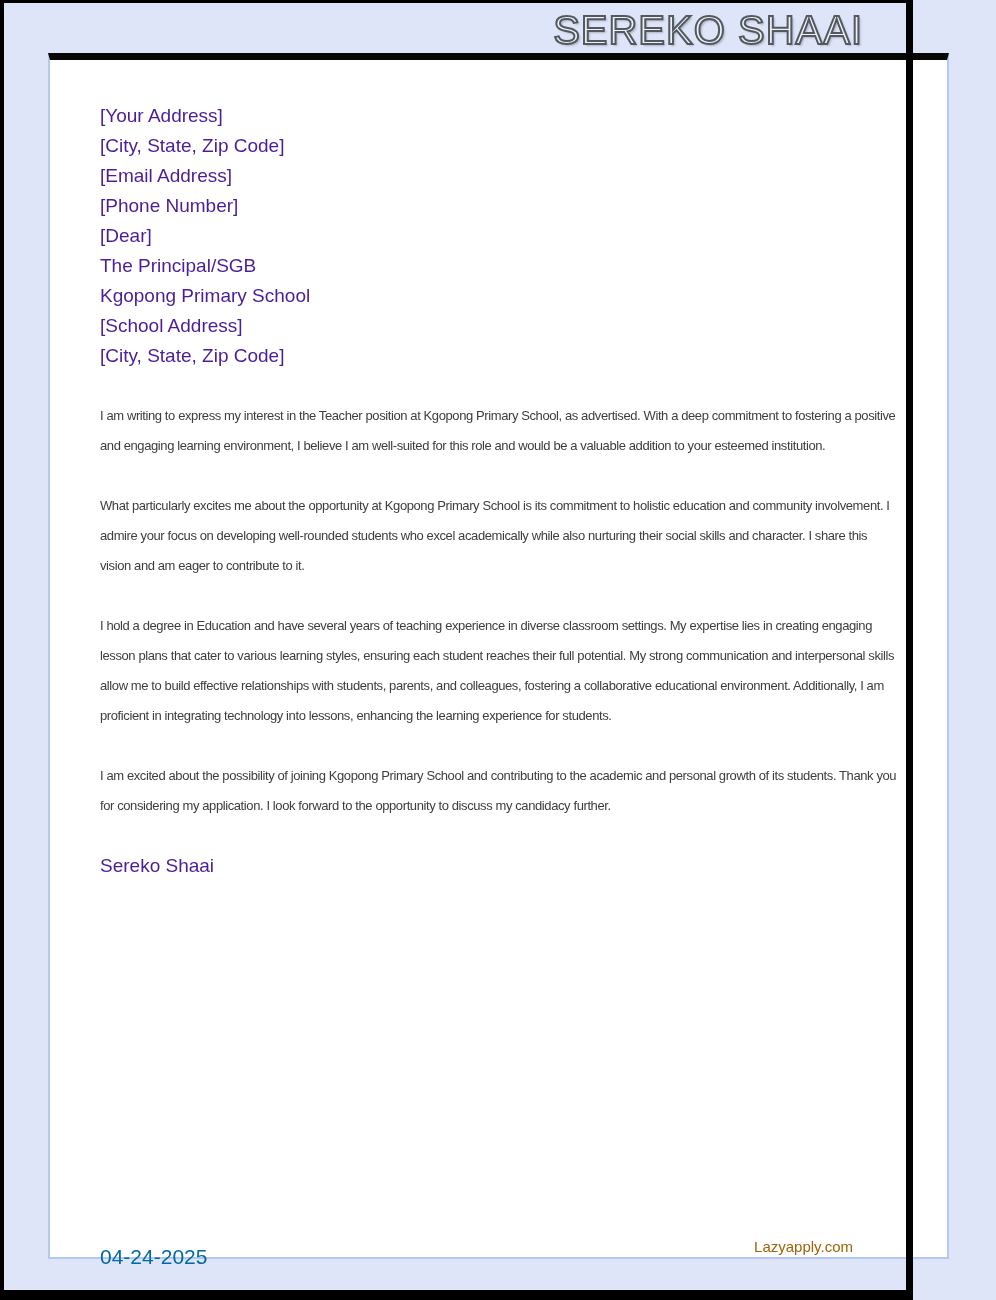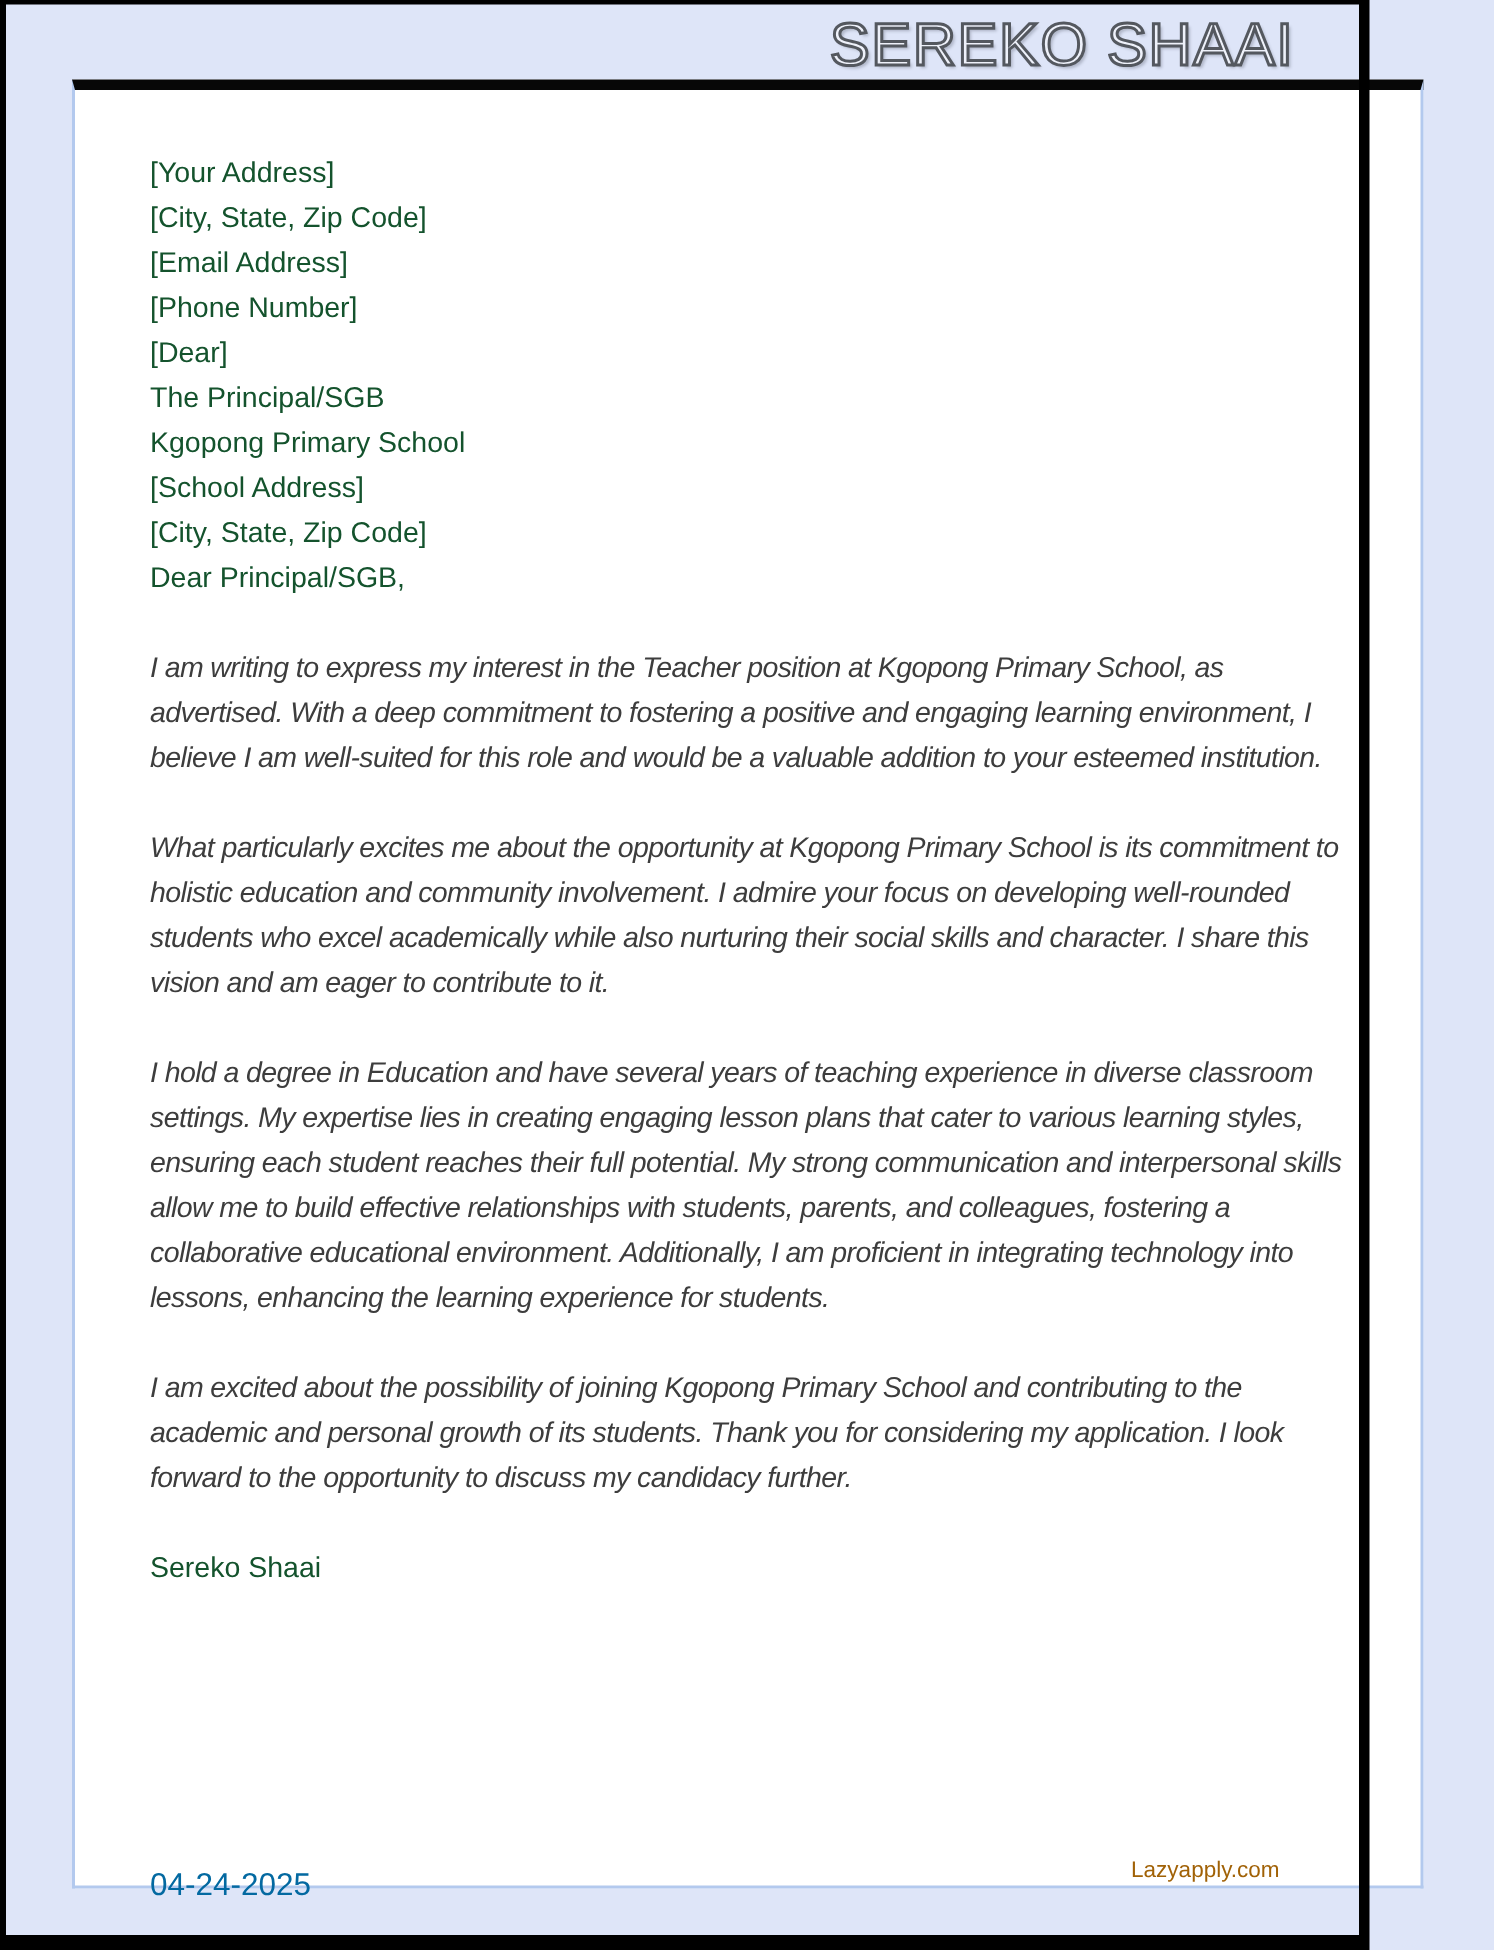--- a/index.html
+++ b/index.html
@@ -51,31 +51,30 @@
     box-sizing: border-box;
     background: #ffffff;
     border: 2px solid #b3c9ee;
     border-top: 7px solid #070707;
     padding: 41px 45px 0 50px;
     z-index: 2;
   }
   .line {
     font-size: 19px;
     line-height: 30px;
-    color: #14532d;
+    color: #4c1d95;
   }
   .block { }
   .para {
     margin: 30px 0 0 0;
-    font-size: 19px;
+    font-size: 13px;
     line-height: 30px;
     letter-spacing: -0.4px;
     color: #3d3d3d;
     max-width: 800px;
-    font-style: italic;
   }
   .signature-block { margin-top: 30px; }
   
   .letter-date {
     position: absolute;
     left: 100px;
     top: 1245px;
     font-size: 21px;
     color: #0369a1;
     z-index: 5;
@@ -109,21 +108,20 @@
       <div class="line">[Dear]</div>
     </div>
 
     <div class="block recipient-block">
       <div class="line">The Principal/SGB</div>
       <div class="line">Kgopong Primary School</div>
       <div class="line">[School Address]</div>
       <div class="line">[City, State, Zip Code]</div>
     </div>
 
-    <div class="block line">Dear Principal/SGB,</div>
 
     <p class="para">I am writing to express my interest in the Teacher position at Kgopong Primary School, as advertised. With a deep commitment to fostering a positive and engaging learning environment, I believe I am well-suited for this role and would be a valuable addition to your esteemed institution.</p>
     <p class="para">What particularly excites me about the opportunity at Kgopong Primary School is its commitment to holistic education and community involvement. I admire your focus on developing well-rounded students who excel academically while also nurturing their social skills and character. I share this vision and am eager to contribute to it.</p>
     <p class="para">I hold a degree in Education and have several years of teaching experience in diverse classroom settings. My expertise lies in creating engaging lesson plans that cater to various learning styles, ensuring each student reaches their full potential. My strong communication and interpersonal skills allow me to build effective relationships with students, parents, and colleagues, fostering a collaborative educational environment. Additionally, I am proficient in integrating technology into lessons, enhancing the learning experience for students.</p>
     <p class="para">I am excited about the possibility of joining Kgopong Primary School and contributing to the academic and personal growth of its students. Thank you for considering my application. I look forward to the opportunity to discuss my candidacy further.</p>
 
 
     <div class="signature-block line">Sereko Shaai</div>
 
   </div>

